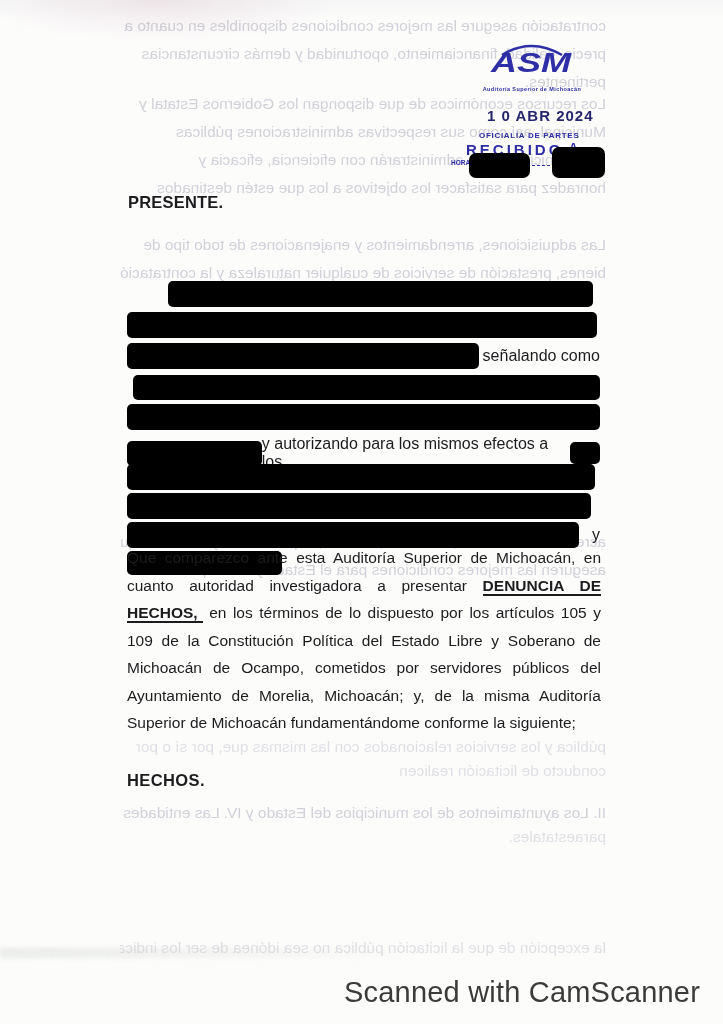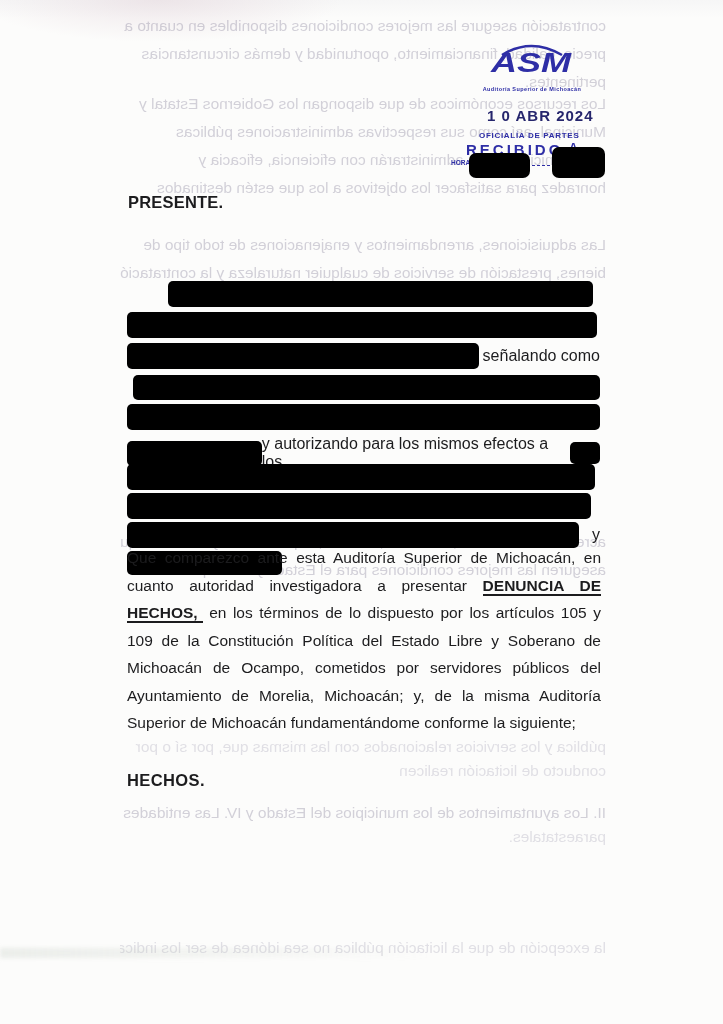--- a/index.html
+++ b/index.html
@@ -173,14 +173,15 @@
     </div>
   </div>
 
   <p class="para" style="top:544px;margin:0">
     <span>Que comparezco ante esta Auditoría Superior de Michoacán, en cuanto autoridad investigadora a presentar </span><span class="emph">DENUNCIA DE HECHOS,</span><span> en los términos de lo dispuesto por los artículos 105 y 109 de la Constitución Política del Estado Libre y Soberano de Michoacán de Ocampo, cometidos por servidores públicos del Ayuntamiento de Morelia, Michoacán; y, de la misma Auditoría Superior de Michoacán fundamentándome conforme la siguiente;</span>
   </p>
 
   <div class="hechos">HECHOS.</div>
 
 
+  <div class="footer">Scanned with CamScanner</div>
 
 </div>
 
 </body></html>

